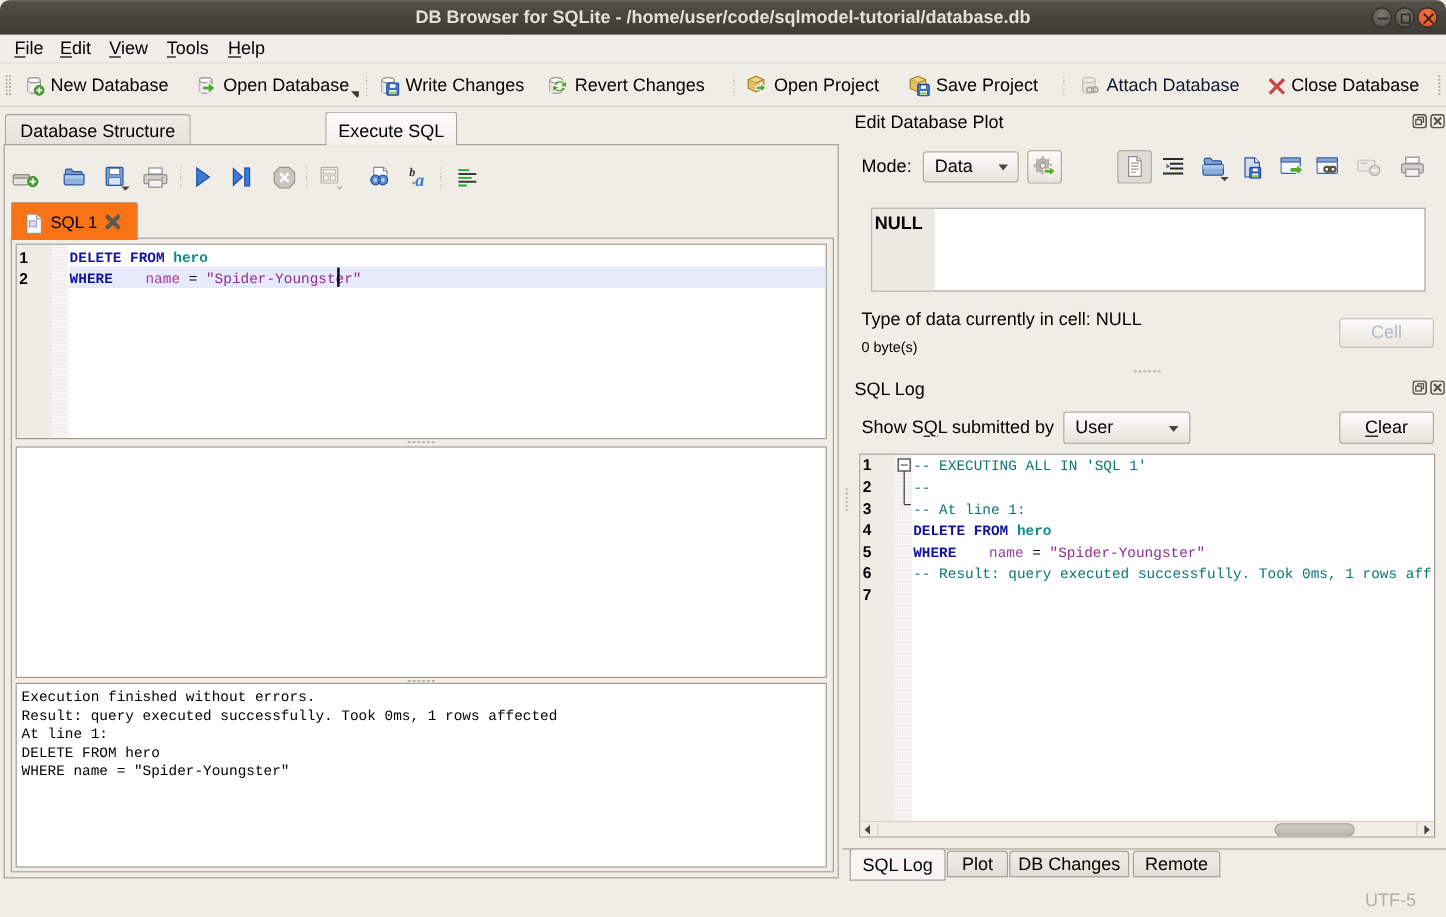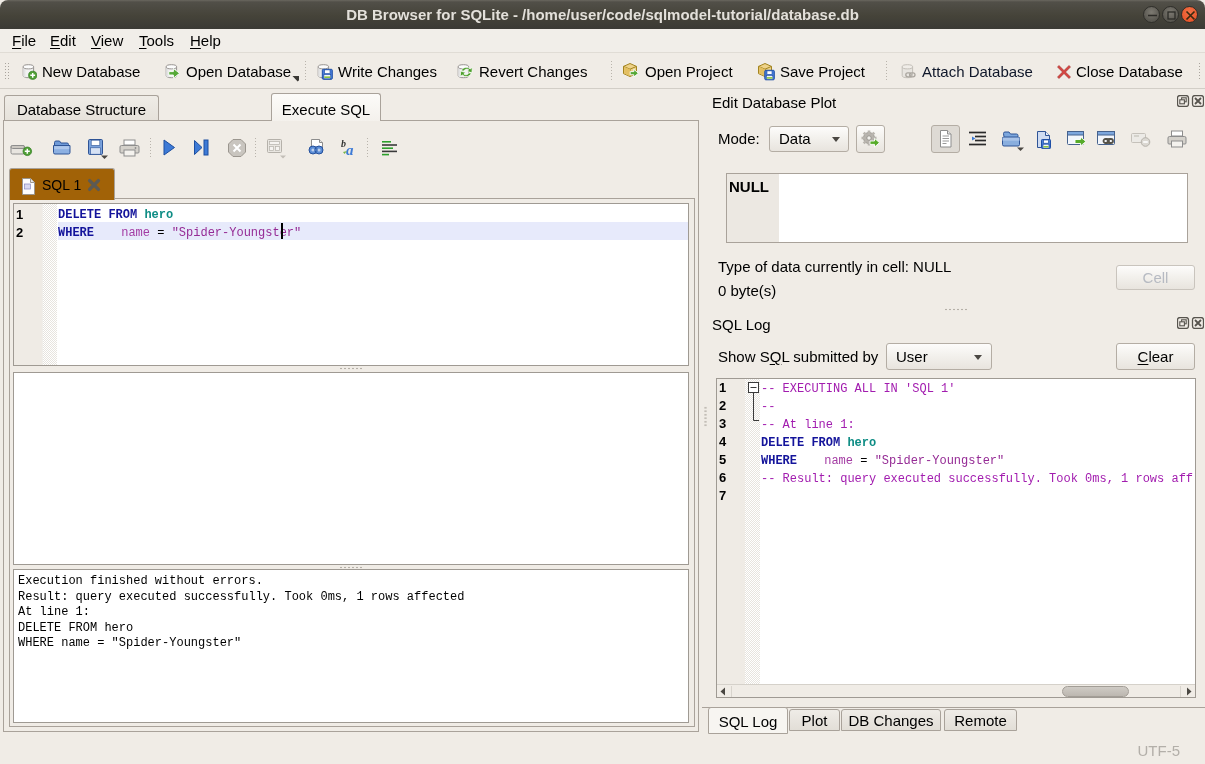--- a/index.html
+++ b/index.html
@@ -35,32 +35,32 @@
   background:linear-gradient(#efece7,#e6e2db); text-align:center; font-size:15px; }
 #tab-exec { background:linear-gradient(#fcfbf9,#f4f1ec); z-index:3; }
 
 #lframe { position:absolute; left:3px; top:120px; width:696px; height:612px;
   border:1px solid #a9a29a; background:#f0ece6; }
 #ipane { position:absolute; left:5px; top:77px; width:686px; height:529px; border:1px solid #a9a29a; }
 
 #sqltb { position:absolute; left:-2px; top:14px; height:26px; width:670px; }
 
 #sql1tab { position:absolute; left:5px; top:47px; width:106px; height:32px;
-  border:1px solid #a9a29a; border-bottom:none; border-radius:3px 3px 0 0; background:#a16207; z-index:2;}
+  border:1px solid #a9a29a; border-bottom:none; border-radius:3px 3px 0 0; background:#f97316; z-index:2;}
 
 #editor { position:absolute; left:9px; top:82px; width:676px; height:163px; border:1px solid #9f9a93; background:#fff; overflow:hidden; }
 #editor .lnum { position:absolute; left:0; top:0; width:29px; height:161px; background:#efebe5; border-right:1px solid #f0eeea; }
 #editor .hatch { position:absolute; left:29px; top:0; width:14px; height:161px;
   background-image:repeating-conic-gradient(#e7e4de 0 25%, #ffffff 0 50%); background-size:2px 2px; }
 .mono { font-family:"Liberation Mono", monospace; font-size:12px; }
 .kw { color:#14149b; font-weight:bold; }
 .tbl { color:#0f8d85; font-weight:bold; }
 .idf { color:#a33ba3;margin-left:20px; }
 .str { color:#952b95; }
-.cmt { color:#a21caf; }
+.cmt { color:#0f766e; }
 
 #results { position:absolute; left:9px; top:251px; width:676px; height:193px; border:1px solid #9f9a93; background:#fff; }
 #messages { position:absolute; overflow:hidden; left:9px; top:448px; width:676px; height:154px; border:1px solid #9f9a93; background:#fff;
   font-family:"Liberation Mono", monospace; font-size:12px; line-height:15.5px; padding:4px 0 0 4px; white-space:pre; }
 .splitdots { position:absolute; height:3px; width:24px;
   background-image:radial-gradient(circle, #b5b0a8 40%, transparent 45%); background-size:4px 3px; }
 
 .docktitle { position:absolute; font-size:15px; }
 .dockicons { position:absolute; }
 .gbtn { position:absolute; border:1px solid #b4ada4; border-radius:3px; background:linear-gradient(#fdfcfb,#f3f1ed 45%,#e8e4de); }
@@ -368,21 +368,21 @@
 <svg class="abs" style="left:1167px; top:130px;" width="20" height="18" viewBox="0 0 20 18">
     <rect x="4.5" y="1" width="11" height="5" fill="#fff" stroke="#8d8d8d"></rect>
     <path d="M2.5 6.5 h15 q1.5 0 1.5 1.5 v5 q0 1 -1 1 h-16 q-1 0 -1 -1 v-5 q0 -1.5 1.5 -1.5z" fill="#d4d1cb" stroke="#8d8d8d"></path>
     <rect x="4.5" y="11" width="11" height="6" fill="#f4f2ee" stroke="#8d8d8d"></rect>
   </svg>
 <div id="nullbox">
   <div class="gcol"></div>
   <div class="nulltxt">NULL</div>
 </div>
 <div class="abs" style="left:718px; top:258px; font-size:15px;">Type of data currently in cell: NULL</div>
-<div class="abs" style="left:718px; top:282px; font-size:15px;">0 byte(s)</div>
+<div class="abs" style="left:718px; top:282px; font-size:12px;">0 byte(s)</div>
 <div class="gbtn" id="applybtn">Cell</div>
 <div class="splitdots" style="left:944px; top:308px;"></div>
 <div class="docktitle" style="left:712px; top:316px;">SQL Log</div>
 <svg class="dockicons" style="left:1177px; top:317px;" width="27" height="12" viewBox="0 0 27 12">
     <rect x="0.5" y="0.5" width="11" height="11" rx="2.5" fill="none" stroke="#57544e" stroke-width="1.3"></rect>
     <rect x="4.6" y="2.8" width="4.6" height="4" fill="none" stroke="#57544e" stroke-width="1.1"></rect>
     <rect x="2.8" y="4.8" width="4.6" height="4" fill="#f0ece6" stroke="#57544e" stroke-width="1.1"></rect>
     <rect x="15.5" y="0.5" width="11" height="11" rx="2.5" fill="none" stroke="#57544e" stroke-width="1.3"></rect>
     <path d="M18 3 l6 6 M24 3 l-6 6" stroke="#57544e" stroke-width="1.8"></path>
   </svg>

